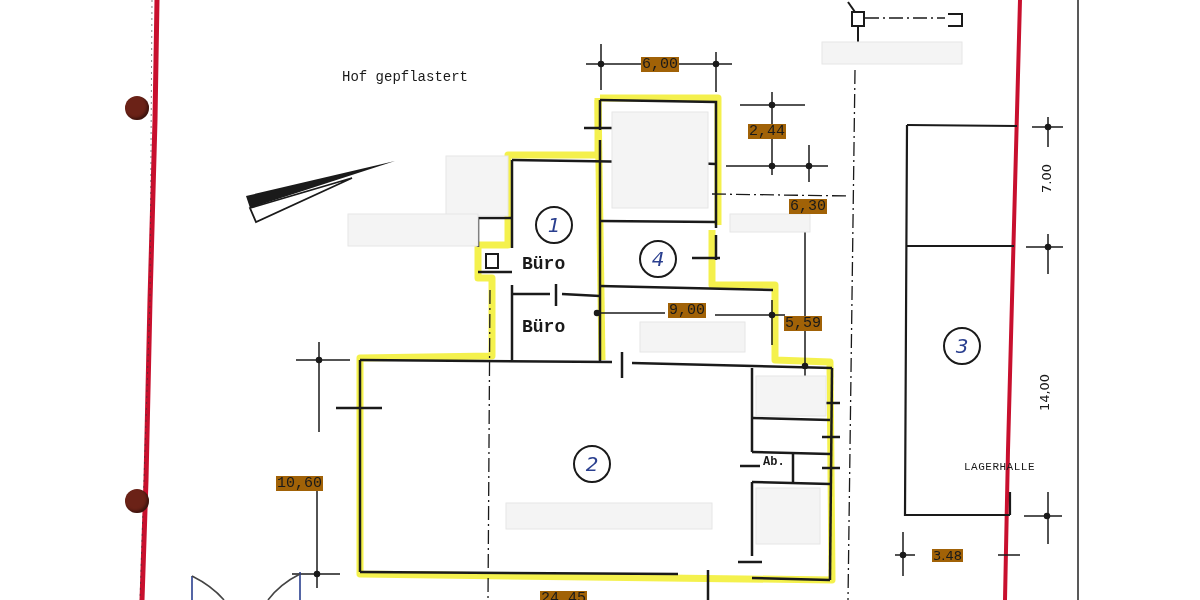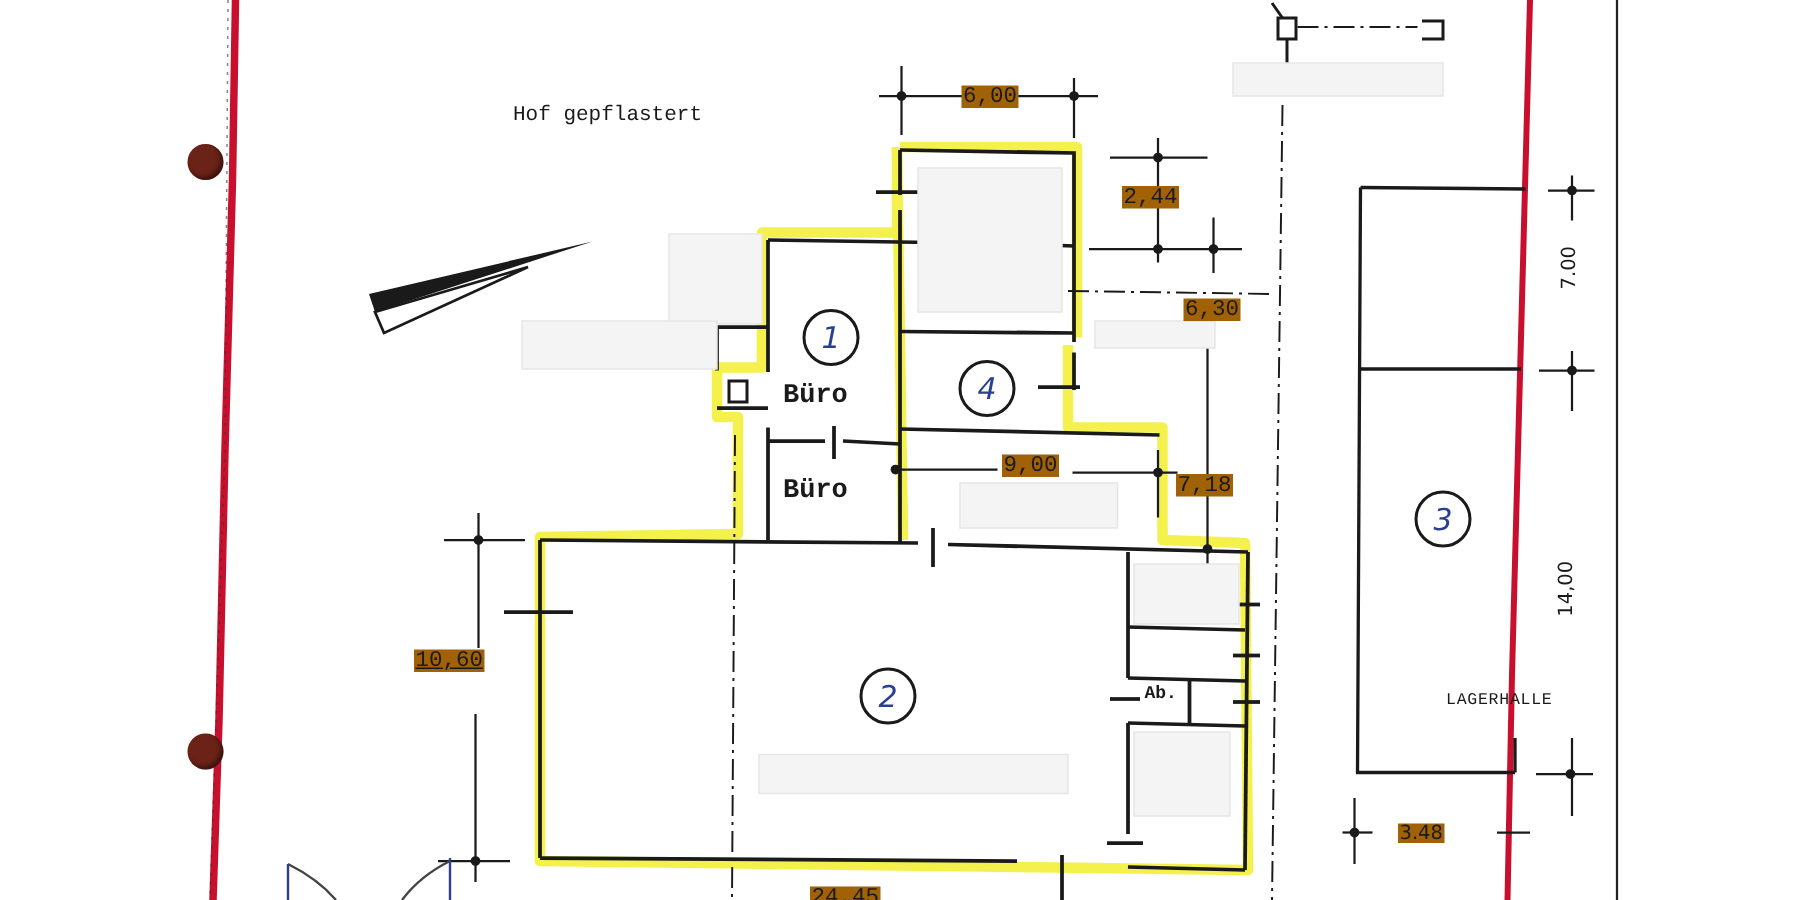--- a/index.html
+++ b/index.html
@@ -203,18 +203,18 @@
     <span>2</span>
   </div>
 <div class="room-num" style="left:943px; top:327px;">
     <span>3</span>
   </div>
 
 <div class="lbl dim" style="left:641px; top:57px;">6,00</div>
 <div class="lbl dim" style="left:748px; top:124px;">2,44</div>
 <div class="lbl dim" style="left:789px; top:199px;text-align:center;">6,30</div>
 <div class="lbl dim" style="left:668px; top:303px;">9,00</div>
-<div class="lbl dim" style="left:784px; top:316px;">7,18</div>
-<div class="lbl dim" style="left:276px; top:433px;text-decoration:underline;">10,60</div>
+<div class="lbl dim" style="left:784px; top:316px;">5,59</div>
+<div class="lbl dim" style="left:276px; top:476px;">10,60</div>
 <div class="lbl dim" style="left:932px; top:549px; font-family:'DejaVu Sans','Liberation Sans',sans-serif; font-size:13px;">3.48</div>
 <div class="lbl dim-v" style="left:1032px; top:172px;">7.00</div>
 <div class="lbl dim-v" style="left:1026px; top:386px;">14,00</div>
 <div class="lbl dim" style="left:540px; top:591px;">24,45</div>
 
 </body></html>

